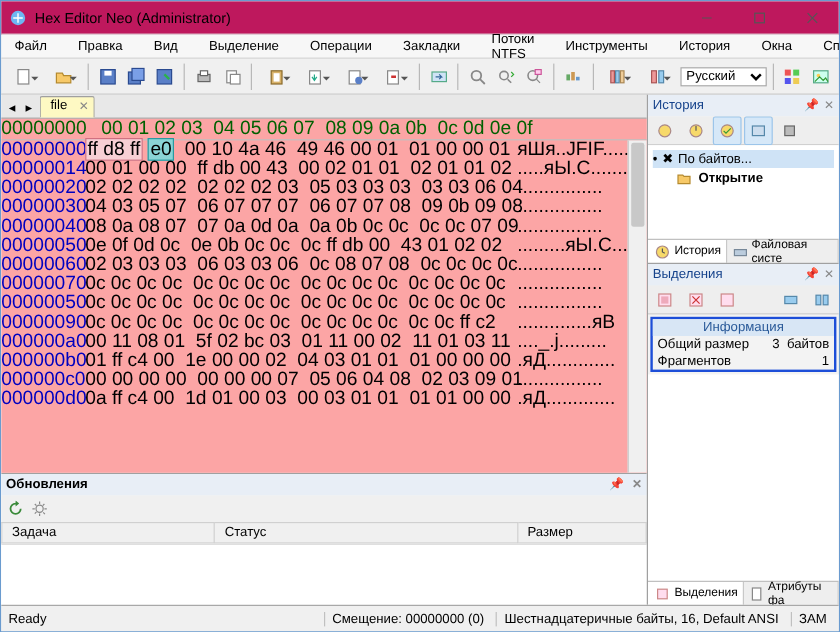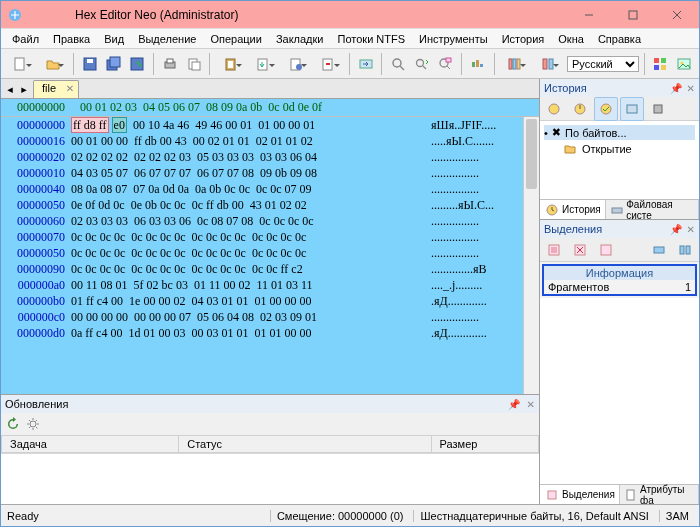--- a/index.html
+++ b/index.html
@@ -11,42 +11,41 @@
     width: 700px;
     height: 527px;
     overflow: hidden;
     display: flex;
     flex-direction: column;
     border: 1px solid #6a9bcf;
   }
   
   .titlebar {
     height: 28px;
-    background: #fca5a5;
+    background: #be185d;
     display: flex;
     align-items: center;
     padding-left: 6px;
     border-bottom: 1px solid #e0e0e0;
-    gap: 46px;
   }
   .titlebar .app-icon {
     width: 16px; height: 16px; margin-right: 6px;
     color: #3a8ad6;
   }
   .titlebar .title { flex: 1; font-size: 12px; color: #000; }
   .win-controls { display: flex; }
   .win-controls .wc { width: 44px; height: 28px; display:flex; align-items:center; justify-content:center; }
   .win-controls svg { stroke:#555; }
   
   .menubar {
     height: 20px;
     background: #f7f7f7;
     display: flex;
     align-items: center;
-    gap: 0;
+    gap: 12px;
     padding: 0 4px;
     border-bottom: 1px solid #d0d0d0;
   }
   .menubar .mi { padding: 2px 7px; cursor:default; }
   
   .toolbar {
     height: 30px;
     background: #f0f0f0;
     display: flex;
     align-items: center;
@@ -89,24 +88,24 @@
   .tab {
     height:18px; padding:1px 22px 0 8px;
     background:#fef9c3; border:1px solid #a0a0a0; border-bottom:none;
     border-radius:2px 2px 0 0; margin-left:2px;
     position:relative;
     font-size:11px;
   }
   .tab .close-x{ position:absolute; right:4px; top:2px; font-size:10px; color:#888; }
   
   .hex-area{
-    font-family: Liberation Serif, serif;
-    font-size:12px;
+    font-family: Liberation Sans, sans-serif;
+    font-size:16px;
     overflow:hidden; flex:1; position:relative;
-    background:#7dd3fc;
+    background:#fca5a5;
   }
   .hex-header{
     display:flex; color:#006000; border-bottom:1px solid #c0c0c0;
     height:18px; align-items:center; white-space:pre;
   }
   .hex-header .addr-col{ width:70px; text-align:right; padding-right:6px;}
   .hex-rows{ }
   .hex-row{ display:flex; height:16px; align-items:center; white-space:pre;}
   .hex-row .addr{ width:70px; text-align:right; padding-right:6px; color:#0000c0;}
   .hex-row .bytes { width:350px; color:#000; }
@@ -117,20 +116,21 @@
   .hexscroll .thumb{ position:absolute; left:2px; right:2px; top:2px; height:70px; background:#c8c8c8; border-radius:2px;}
   
   .updates{
     border-top:1px solid #a0a0a0; background:#f7f7f7;
     height:110px; display:flex; flex-direction:column;
   }
   .updates .hdr{
     height:18px; display:flex; align-items:center; padding:0 4px;
     background:#e8eef6;
     font-size:11px;
+    font-weight:bold;
   }
   .updates .hdr .sp{flex:1;}
   .updates .tbbar{ height:22px; display:flex; align-items:center; gap:4px; padding:0 4px; background:#f0f0f0;}
   .updates table{ width:100%; border-collapse:collapse; font-size:11px;}
   .updates th{ text-align:left; font-weight:normal; padding:2px 8px; background:#f0f0f0; border:1px solid #d0d0d0;}
   .updates .body{ flex:1; background:#fff; border-top:1px solid #d8d8d8;}
   
   .sidebar{
     width:160px; border-left:1px solid #a0a0a0;
     display:flex; flex-direction:column; background:#f3f3f3;
@@ -360,23 +360,23 @@
       </div>
     </div>
 
     <div class="hex-area">
       <div class="hex-header">
         <span class="addr-col">00000000</span>
         <span>   00 01 02 03  04 05 06 07  08 09 0a 0b  0c 0d 0e 0f</span>
       </div>
       <div class="hex-rows" id="hex-rows">
           <div class="hex-row"><span class="addr">00000000</span><span class="bytes"><span class="sel">ff d8 ff</span> <span class="caret">e0</span>  00 10 4a 46  49 46 00 01  01 00 00 01</span><span class="asc">яШя..JFIF.....</span></div>
-          <div class="hex-row"><span class="addr">00000016</span><span class="bytes">00 01 00 00  ff db 00 43  00 02 01 01  02 01 01 02</span><span class="asc">.....яЫ.C.......</span></div>
+          <div class="hex-row"><span class="addr">00000014</span><span class="bytes">00 01 00 00  ff db 00 43  00 02 01 01  02 01 01 02</span><span class="asc">.....яЫ.C.......</span></div>
           <div class="hex-row"><span class="addr">00000020</span><span class="bytes">02 02 02 02  02 02 02 03  05 03 03 03  03 03 06 04</span><span class="asc">................</span></div>
-          <div class="hex-row"><span class="addr">00000010</span><span class="bytes">04 03 05 07  06 07 07 07  06 07 07 08  09 0b 09 08</span><span class="asc">................</span></div>
+          <div class="hex-row"><span class="addr">00000030</span><span class="bytes">04 03 05 07  06 07 07 07  06 07 07 08  09 0b 09 08</span><span class="asc">................</span></div>
           <div class="hex-row"><span class="addr">00000040</span><span class="bytes">08 0a 08 07  07 0a 0d 0a  0a 0b 0c 0c  0c 0c 07 09</span><span class="asc">................</span></div>
           <div class="hex-row"><span class="addr">00000050</span><span class="bytes">0e 0f 0d 0c  0e 0b 0c 0c  0c ff db 00  43 01 02 02</span><span class="asc">.........яЫ.C...</span></div>
           <div class="hex-row"><span class="addr">00000060</span><span class="bytes">02 03 03 03  06 03 03 06  0c 08 07 08  0c 0c 0c 0c</span><span class="asc">................</span></div>
           <div class="hex-row"><span class="addr">00000070</span><span class="bytes">0c 0c 0c 0c  0c 0c 0c 0c  0c 0c 0c 0c  0c 0c 0c 0c</span><span class="asc">................</span></div>
           <div class="hex-row"><span class="addr">00000050</span><span class="bytes">0c 0c 0c 0c  0c 0c 0c 0c  0c 0c 0c 0c  0c 0c 0c 0c</span><span class="asc">................</span></div>
           <div class="hex-row"><span class="addr">00000090</span><span class="bytes">0c 0c 0c 0c  0c 0c 0c 0c  0c 0c 0c 0c  0c 0c ff c2</span><span class="asc">..............яВ</span></div>
           <div class="hex-row"><span class="addr">000000a0</span><span class="bytes">00 11 08 01  5f 02 bc 03  01 11 00 02  11 01 03 11</span><span class="asc">...._.ј.........</span></div>
           <div class="hex-row"><span class="addr">000000b0</span><span class="bytes">01 ff c4 00  1e 00 00 02  04 03 01 01  01 00 00 00</span><span class="asc">.яД.............</span></div>
           <div class="hex-row"><span class="addr">000000c0</span><span class="bytes">00 00 00 00  00 00 00 07  05 06 04 08  02 03 09 01</span><span class="asc">................</span></div>
           <div class="hex-row"><span class="addr">000000d0</span><span class="bytes">0a ff c4 00  1d 01 00 03  00 03 01 01  01 01 00 00</span><span class="asc">.яД.............</span></div>
@@ -456,21 +456,21 @@
               <rect x="3" y="3" width="8" height="8" fill="#bbb" stroke="#666"></rect>
             </svg>
           </span>
       </div>
       <div class="panel-body" style="flex:1;">
         <div class="tree-item sel">
           <span>•</span>
           <span>✖</span>
           <span>По байтов...</span>
         </div>
-        <div class="tree-item" style="padding-left:18px;">
+        <div class="tree-item" style="padding-left:18px;font-weight:bold;">
           <span class="ico">
               <svg width="12" height="12">
                 <path d="M1 3h4l1 1h5v6H1z" fill="#f7c968" stroke="#b58a2e"></path>
               </svg>
             </span>
           <span>Открытие</span>
         </div>
       </div>
       <div class="sb-tabs">
         <div class="t active">
@@ -527,20 +527,24 @@
         <span class="tb-btn">
             <svg width="14" height="14">
               <rect x="2" y="3" width="4" height="8" fill="#9ce" stroke="#58a"></rect>
               <rect x="8" y="3" width="4" height="8" fill="#9ce" stroke="#58a"></rect>
             </svg>
           </span>
       </div>
       <div class="info-box">
         <div class="ih">Информация</div>
         <div class="info-row">
+          <span>Общий размер</span>
+          <span><span>3</span>&nbsp;&nbsp;<span>байтов</span></span>
+        </div>
+        <div class="info-row">
           <span>Фрагментов</span>
           <span>1</span>
         </div>
       </div>
       <div style="flex:1;background:#fff;"></div>
       <div class="sb-tabs">
         <div class="t active">
           <span class="ico">
               <svg width="12" height="12">
                 <rect x="2" y="2" width="8" height="8" fill="#fde" stroke="#c88"></rect>

